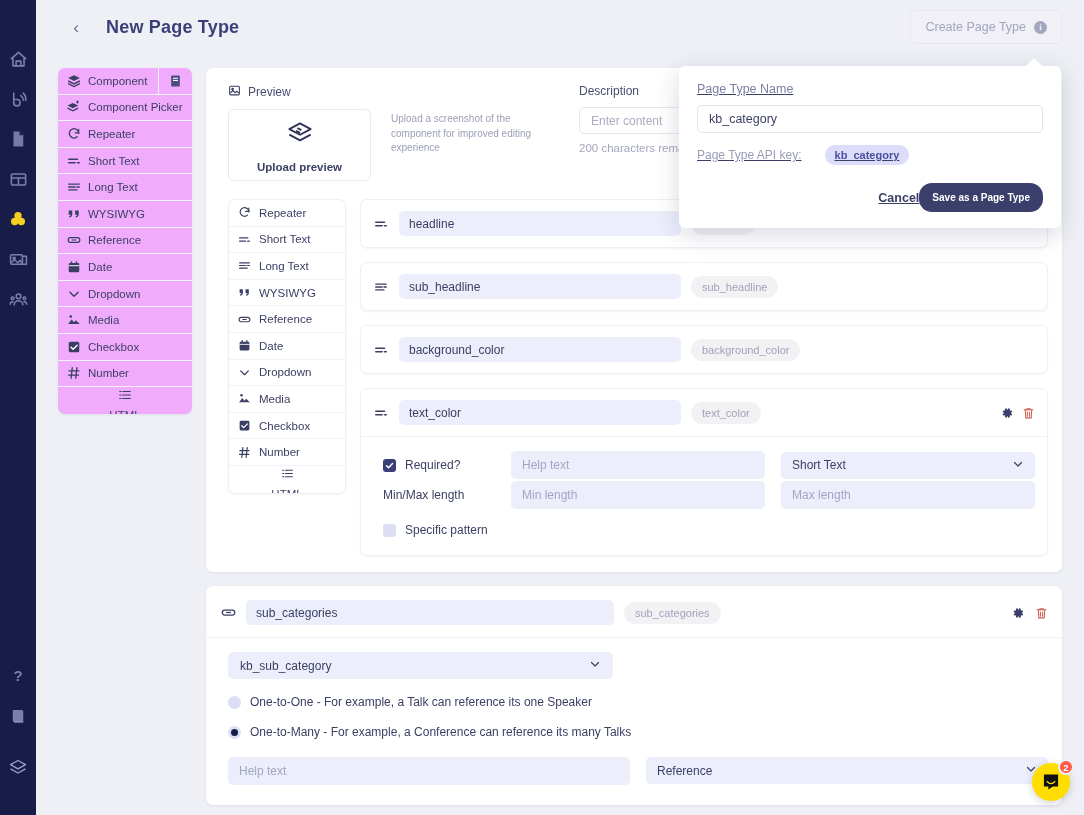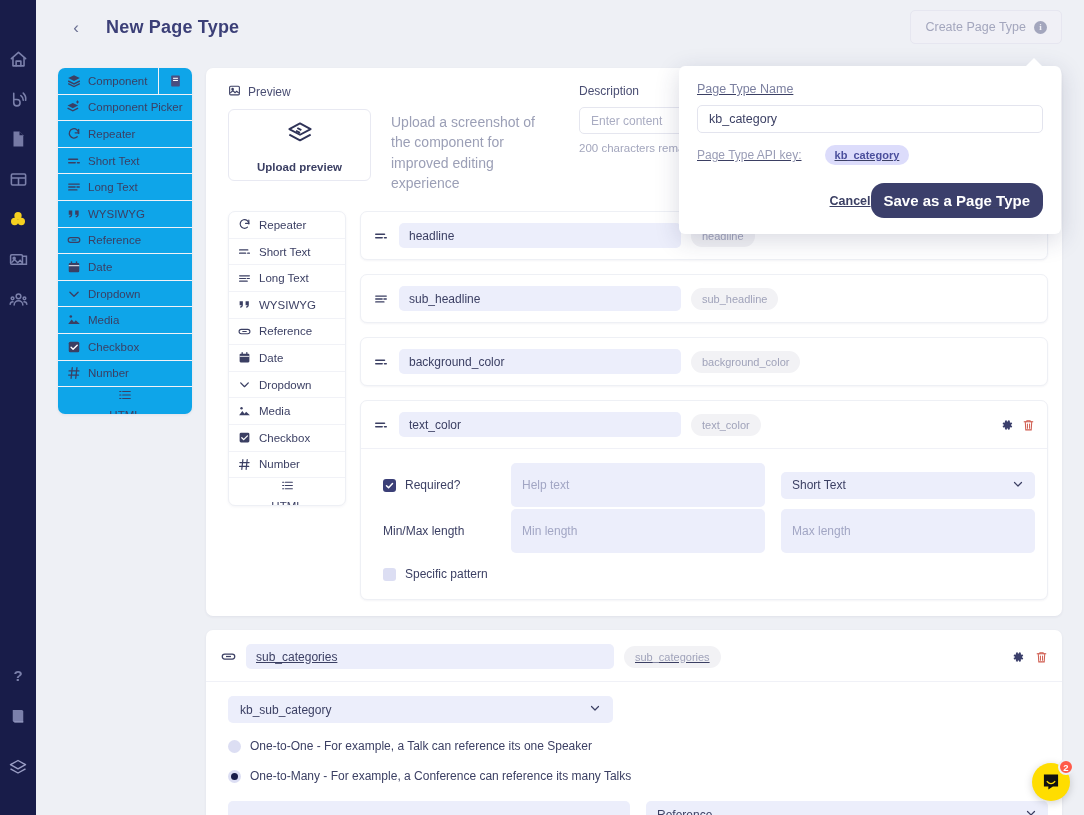--- a/index.html
+++ b/index.html
@@ -61,21 +61,21 @@
     display: flex; align-items: center; justify-content: center;
     font-family: "Liberation Serif", serif;
   }
 
   
   .content { display: flex; padding: 0 22px 0 22px; gap: 14px; }
 
   
   .palette {
     width: 134px; flex: 0 0 134px;
-    background: #0ea5e9; border-radius: 7px;
+    background: #f0abfc; border-radius: 7px;
     box-shadow: 0 1px 3px rgba(40,45,90,.07);
     overflow: hidden; height: fit-content;
     margin-top: 14px;
   }
   .pal-row {
     display: flex; align-items: center;
     height: 26.6px; padding: 0 8px; gap: 7px;
     border-bottom: 1px solid #f1f2f7;
     font-size: 11.5px; color: #3b3f63; cursor: pointer;
     position: relative;
@@ -117,21 +117,21 @@
   
   .prev-zone { display: flex; padding: 16px 14px 18px 22px; gap: 20px; }
   .prev-col { width: 143px; flex: 0 0 143px; }
   .prev-label { display: flex; align-items: center; gap: 7px; font-size: 12px; color: #4a4e73; margin-bottom: 9px; }
   .prev-box {
     height: 72px; border: 1px solid #e8e9f2; border-radius: 6px;
     display: flex; flex-direction: column; align-items: center; justify-content: center;
     gap: 7px; cursor: pointer; background: #fff;
   }
   .prev-box-text { font-size: 11.5px; font-weight: bold; color: #3b3f63; }
-  .prev-hint { width: 150px; font-size: 14px; line-height: 1.45; color: #9b9fb6; padding-top: 28px; }
+  .prev-hint { width: 150px; font-size: 10px; line-height: 1.45; color: #9b9fb6; padding-top: 28px; }
   .desc-col { flex: 1 1 auto; padding-left: 18px; }
   .desc-label { font-size: 12px; color: #4a4e73; margin-bottom: 9px; }
   .desc-input {
     width: 100%; height: 27px; border: 1px solid #e5e6ef; border-radius: 5px;
     padding: 0 11px; font-size: 12px; color: #3b3f63; background: #fff;
     font-family: "Liberation Sans", sans-serif;
   }
   .desc-input::placeholder { color: #a9acc2; }
   .desc-count { font-size: 11.5px; color: #a3a6bd; margin-top: 8px; }
 
@@ -156,21 +156,21 @@
     flex: 1 1 auto; background: #eceefb; border: none; border-radius: 5px;
     height: 25px; padding: 0 10px; font-size: 12px; color: #3b3f63;
     font-family: "Liberation Sans", sans-serif; max-width: 282px;
   }
   .field-actions { margin-left: auto; display: flex; align-items: center; gap: 8px; }
 
   .field-body { border-top: 1px solid #f0f1f7; padding: 14px 12px 18px 22px; }
   .opt-grid { display: grid; grid-template-columns: 112px 1fr 1fr; gap: 2px 16px; align-items: center; }
   .opt-label { font-size: 12px; color: #3b3f63; display: flex; align-items: center; gap: 9px; }
   .inp {
-    height: 44px; background: #eceefb; border: none; border-radius: 5px;
+    height: 28px; background: #eceefb; border: none; border-radius: 5px;
     padding: 0 11px; font-size: 12px; color: #15803d; width: 100%;
     font-family: "Liberation Sans", sans-serif;
   }
   .inp::placeholder { color: #a2a6c4; }
   .sel {
     height: 27px; background: #eceefb; border: none; border-radius: 5px;
     padding: 0 11px; font-size: 12px; color: #3b3f63; width: 100%;
     display: flex; align-items: center; justify-content: space-between; cursor: pointer;
   }
   .chk {
@@ -223,21 +223,21 @@
   .popup-key { display: flex; align-items: center; gap: 23px; margin-top: 12px; }
   .popup-key-label { font-size: 12px; color: #9a9db6; }
   .popup-key-badge {
     background: #dcdcfb; color: #4a4e9c; border-radius: 11px;
     font-size: 11px; font-weight: bold; padding: 4px 10px;
   }
   .popup-actions { display: flex; align-items: center; justify-content: flex-end; margin-top: 18px; }
   .btn-cancel { font-size: 12.5px; font-weight: bold; color: #3b3f63; background: none; border: none; cursor: pointer; font-family: "Liberation Sans", sans-serif; }
   .btn-save {
     background: #3b3f6b; color: #fff; border: none; border-radius: 13px;
-    font-size: 15px; font-weight: bold; padding: 9px 13px; cursor: pointer;
+    font-size: 10px; font-weight: bold; padding: 9px 13px; cursor: pointer;
     font-family: "Liberation Sans", sans-serif;
   }
 
   
   .intercom {
     position: absolute; right: 14px; bottom: 14px;
     width: 38px; height: 38px; border-radius: 50%;
     background: #ffdd00; display: flex; align-items: center; justify-content: center;
     cursor: pointer; box-shadow: 0 2px 8px rgba(0,0,0,.18); z-index: 50;
   }
@@ -720,21 +720,21 @@
                     <span>Specific pattern</span>
                   </div>
                 </div>
               </div>
 
             </div>
           </div>
         </div>
 
         <div class="card">
-          <div class="comp-head" style="padding-bottom:12px;text-decoration:underline;">
+          <div class="comp-head" style="padding-bottom:12px;">
             <span class="ico">
               <svg width="15" height="15" viewBox="0 0 24 24" fill="none" stroke="#3b3f63" stroke-width="2">
                   <rect x="2" y="8" width="20" height="8" rx="4"></rect>
                   <path d="M8 12h8"></path>
                 </svg>
             </span>
             <input class="name-input" style="max-width: 368px;" value="sub_categories">
             <span class="api-badge grey">sub_categories</span>
             <span style="flex:1 1 auto"></span>
             <span class="icon-btn">

